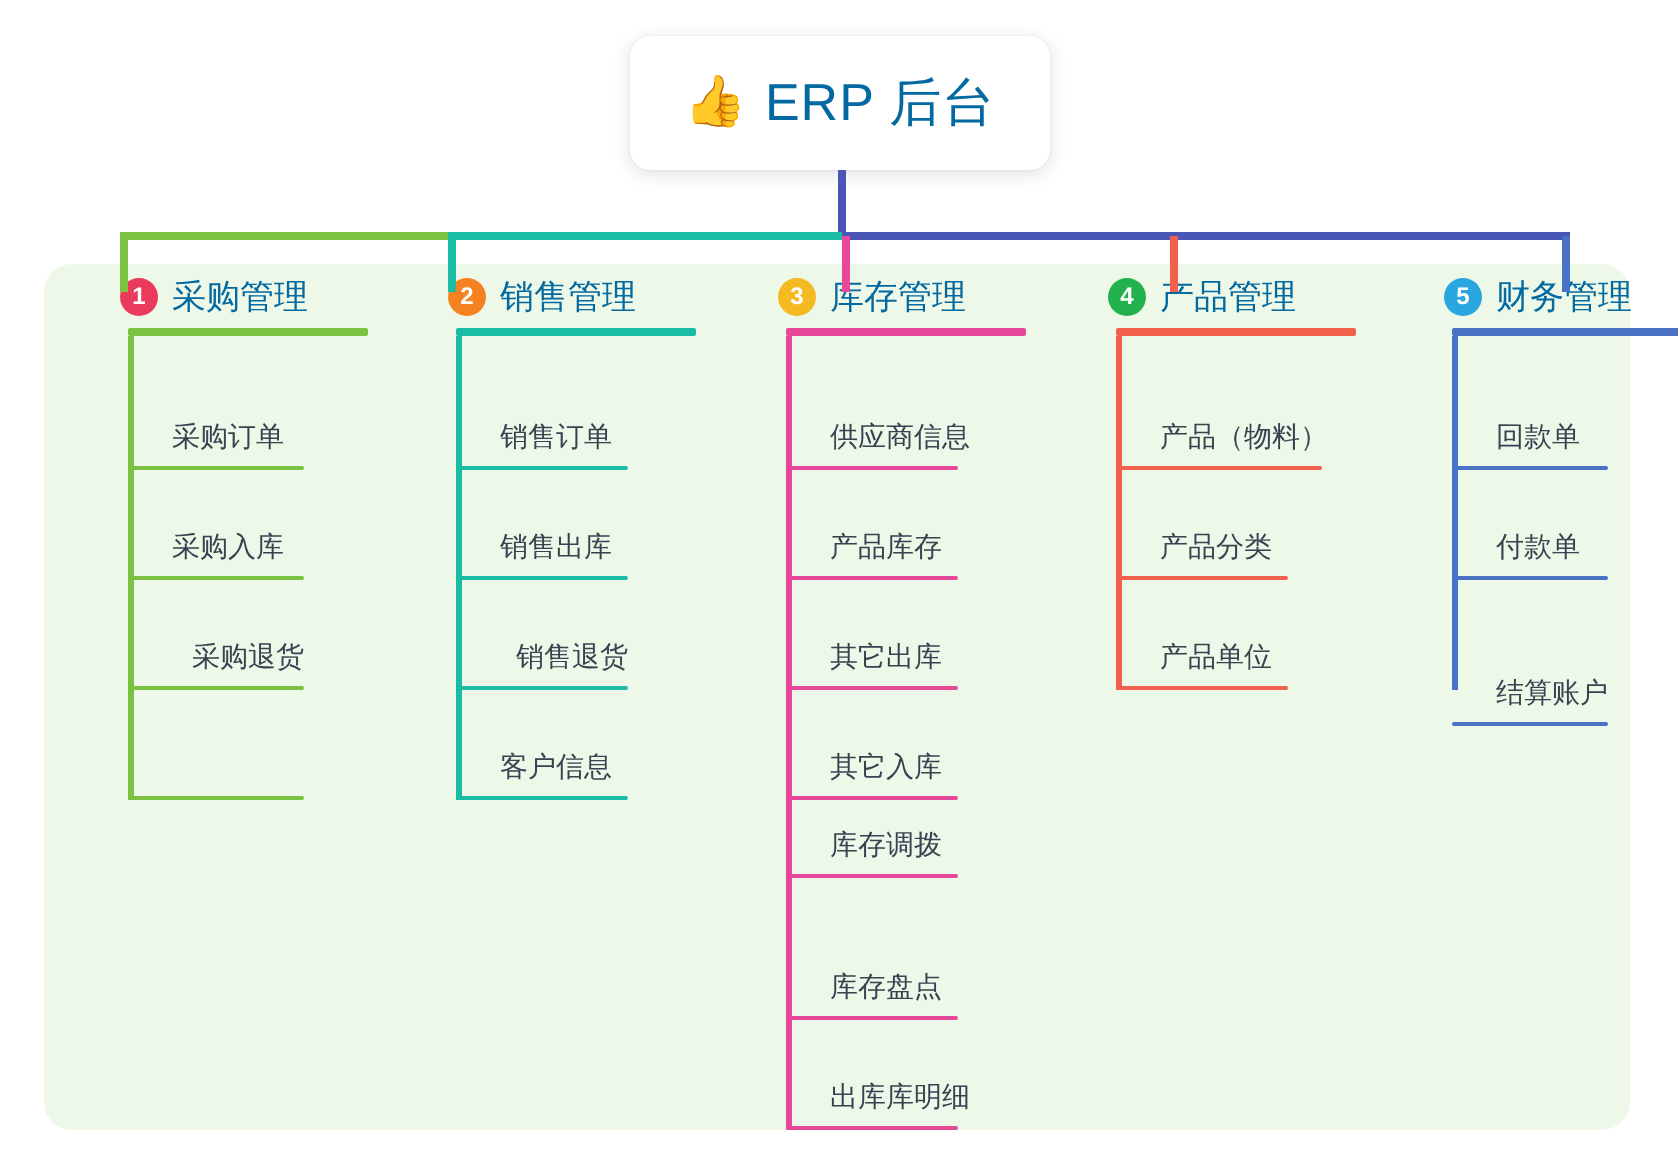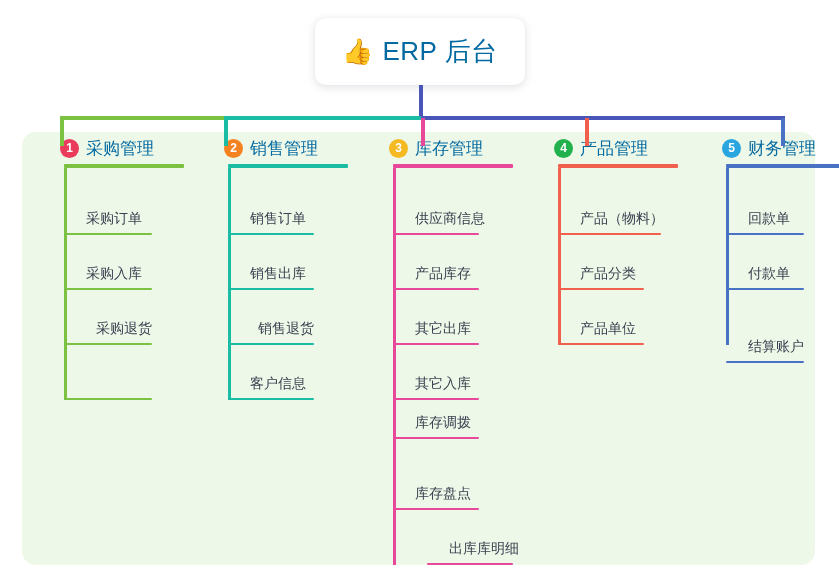--- a/index.html
+++ b/index.html
@@ -162,21 +162,21 @@
           <div class="leaf-rule" style="width: 86px; background: rgb(232, 72, 154);"></div>
         </div>
         <div class="leaf" style="top: 252px;">
           <div class="leaf-label">库存调拨</div>
           <div class="leaf-rule" style="width: 86px; background: rgb(232, 72, 154);"></div>
         </div>
         <div class="leaf" style="top: 323px;">
           <div class="leaf-label">库存盘点</div>
           <div class="leaf-rule" style="width: 86px; background: rgb(232, 72, 154);"></div>
         </div>
-        <div class="leaf" style="top: 378px; margin-left: 34px;">
+        <div class="leaf" style="top: 378px;">
           <div class="leaf-label">出库库明细</div>
           <div class="leaf-rule" style="width: 86px; background: rgb(232, 72, 154);"></div>
         </div>
       </div>
       <div class="col" style="left: 522px;">
         <div class="col-head">
           <div class="badge" style="background: rgb(34, 177, 76);">4</div>
           <div class="col-title">产品管理</div>
         </div>
         <div class="head-rule" style="width: 120px; background: rgb(240, 96, 77); margin-left: 14px;"></div>

